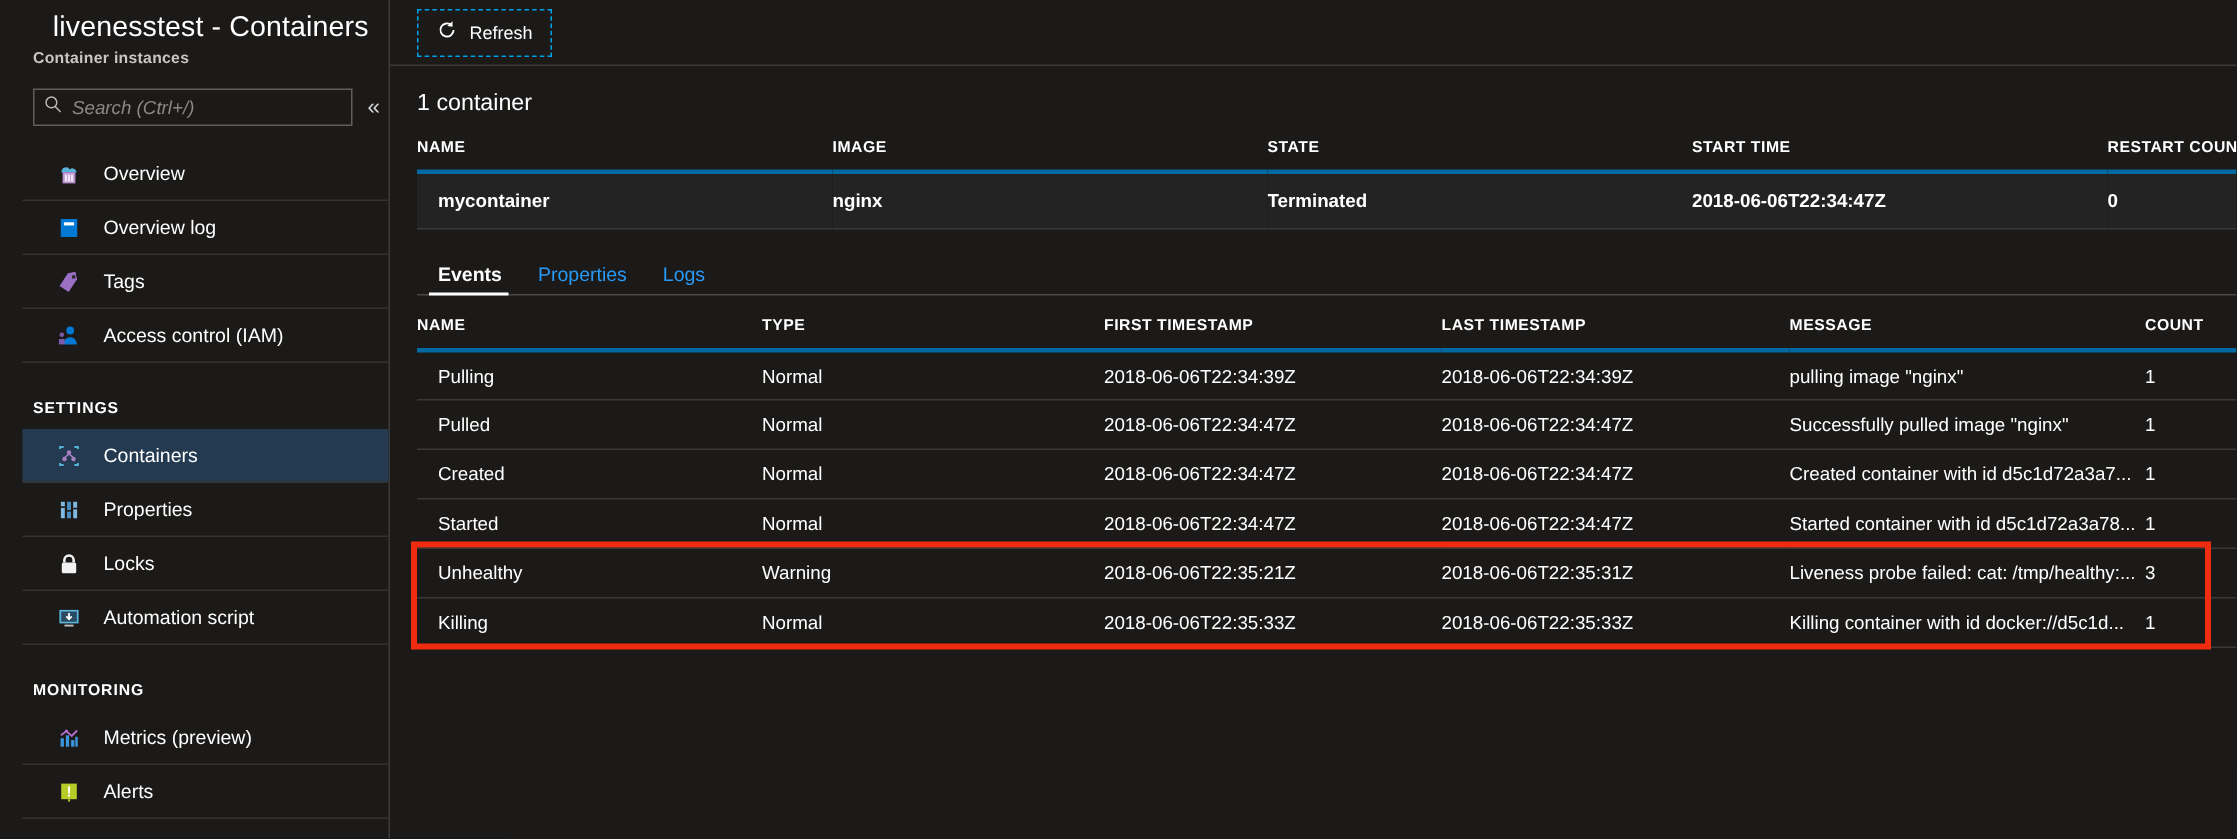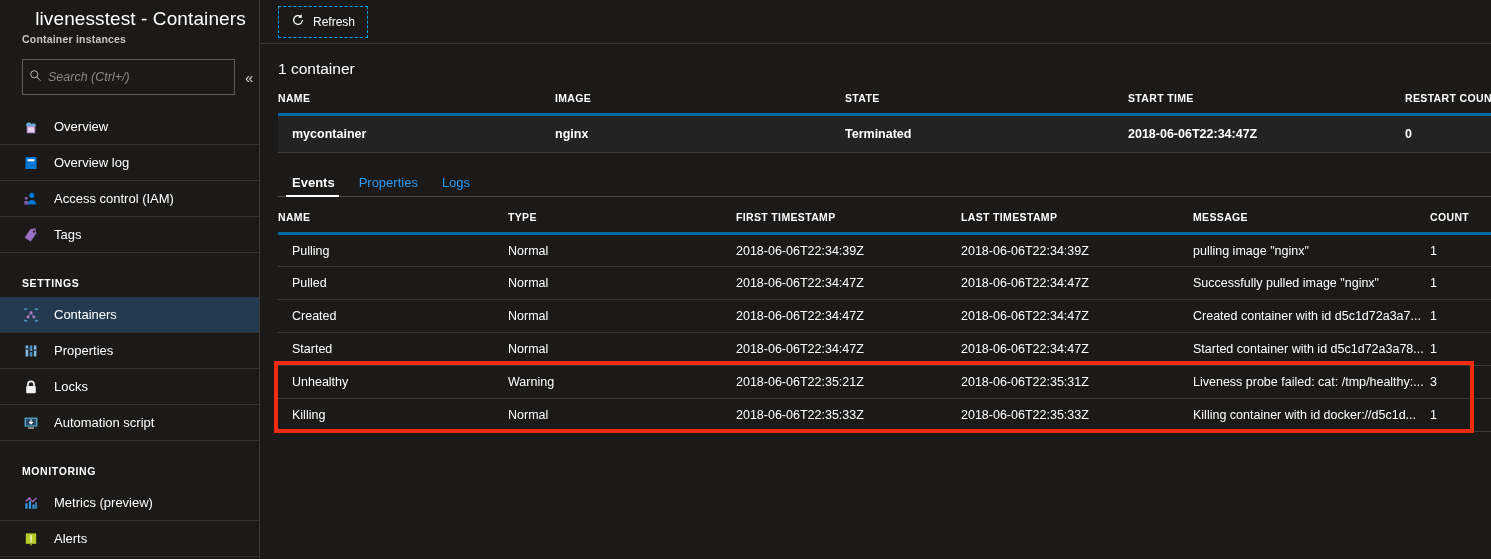--- a/index.html
+++ b/index.html
@@ -33,21 +33,21 @@
     font-size: 10.5px;
     font-weight: 700;
     padding: 3px 0 0 22px;
     letter-spacing: .2px;
   }
   .search-row {
     display: flex; align-items: center;
     margin: 14px 0 0 22px;
   }
   .search-box {
-    width: 213px; height: 36px;
+    width: 213px; height: 25px;
     background: #1b1a19;
     border: 1px solid #605e5c;
     display: flex; align-items: center;
     padding: 0 6px;
   }
   .search-box .mag { flex: 0 0 auto; margin-right: 6px; display: block; }
   .search-box input {
     flex: 1 1 auto;
     background: transparent; border: 0; outline: 0;
     color: #e6e6e6;
@@ -60,21 +60,21 @@
     color: #d6d6d6; font-size: 15px; margin-left: 10px; line-height: 1;
     cursor: pointer; user-select: none;
   }
 
   .nav { margin-top: 14px; }
   .nav-item {
     display: flex; align-items: center;
     height: 36px;
     padding-left: 22px;
     border-bottom: 1px solid #333231;
-    margin-left: 0;
+    margin-left: 15px;
     cursor: pointer;
     position: relative;
   }
   .nav-item.selected { background: #243a51; }
   .nav-item .ico {
     width: 18px; height: 18px; margin-right: 14px;
     flex: 0 0 18px; display: block;
   }
   .nav-item .lbl { color: #ffffff; font-size: 13px; white-space: nowrap; }
   .nav-gap { height: 14px; }
@@ -193,37 +193,37 @@
             <rect x="3.5" y="3" width="11" height="12" fill="#0078d4"></rect>
             <rect x="5.6" y="5.2" width="6.8" height="2.1" fill="#ffffff"></rect>
           </svg>
         </span>
         <span class="lbl">Overview log</span>
       </div>
 
       <div class="nav-item">
         <span class="ico">
           <svg width="18" height="18" viewBox="0 0 18 18">
+            <path d="M9.5 3.2h5.1v5.1L7.4 15.4 2.3 10.3z" fill="#9b6fc4" transform="rotate(-12 9 9)"></path>
+            <circle cx="12.1" cy="5.6" r="1.25" fill="#2b2b2b"></circle>
+          </svg>
+        </span>
+        <span class="lbl">Tags</span>
+      </div>
+
+      <div class="nav-item">
+        <span class="ico">
+          <svg width="18" height="18" viewBox="0 0 18 18">
             <circle cx="9.8" cy="5.3" r="2.6" fill="#0078d4"></circle>
             <path d="M5.4 14.6c0-2.9 2-4.7 4.4-4.7s4.4 1.8 4.4 4.7z" fill="#0078d4"></path>
             <circle cx="4.2" cy="8.2" r="1.5" fill="#7a5ca8"></circle>
             <rect x="2.3" y="11" width="3.8" height="3.6" fill="#7a5ca8"></rect>
           </svg>
         </span>
         <span class="lbl">Access control (IAM)</span>
-      </div>
-
-      <div class="nav-item">
-        <span class="ico">
-          <svg width="18" height="18" viewBox="0 0 18 18">
-            <path d="M9.5 3.2h5.1v5.1L7.4 15.4 2.3 10.3z" fill="#9b6fc4" transform="rotate(-12 9 9)"></path>
-            <circle cx="12.1" cy="5.6" r="1.25" fill="#2b2b2b"></circle>
-          </svg>
-        </span>
-        <span class="lbl">Tags</span>
       </div>
 
       <div class="nav-gap"></div>
       <div class="nav-section">SETTINGS</div>
 
       <div class="nav-item selected">
         <span class="ico">
           <svg width="18" height="18" viewBox="0 0 18 18">
             <path d="M3 4.3V3h2.4M15 4.3V3h-2.4M3 13.7V15h2.4M15 13.7V15h-2.4" fill="none" stroke="#59b4d9" stroke-width="1.2"></path>
             <circle cx="9" cy="6.6" r="1.5" fill="#a97fc4"></circle>

